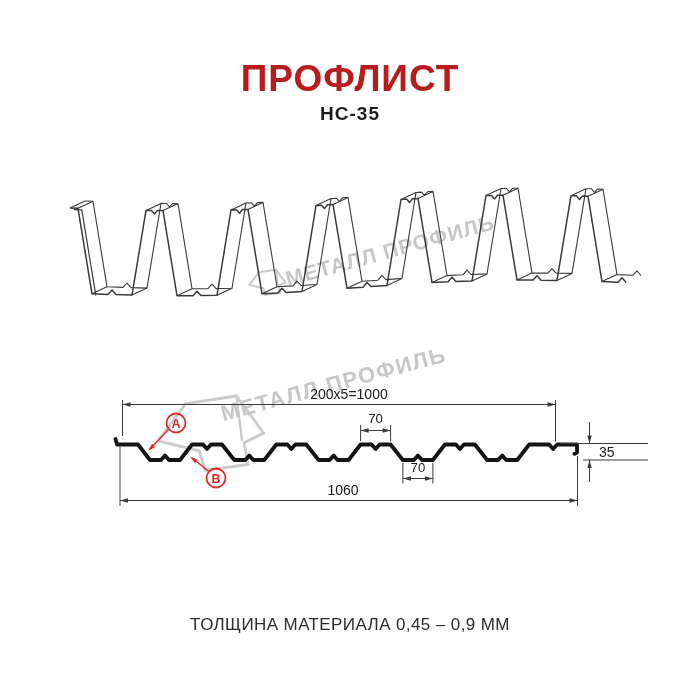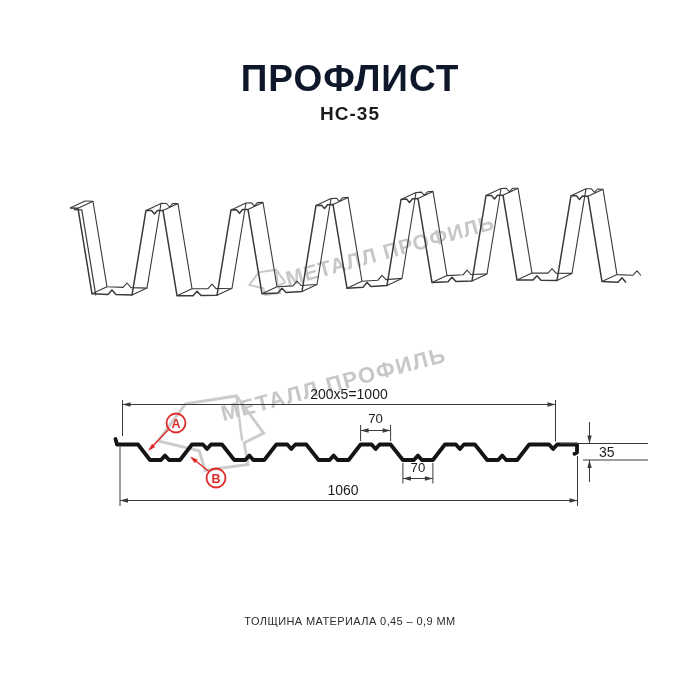--- a/index.html
+++ b/index.html
@@ -1,23 +1,23 @@
 <!DOCTYPE html>
 <html><head>
 <meta charset="utf-8">
 <style>
   html,body{margin:0;padding:0;background:#fff;}
   .page{position:relative;width:700px;height:700px;background:#ffffff;overflow:hidden;
         font-family:"Liberation Sans",sans-serif;}
   .title{position:absolute;left:0;top:58px;width:700px;text-align:center;
-         font-size:37px;font-weight:800;letter-spacing:1px;color:#0f172a;}
+         font-size:37px;font-weight:800;letter-spacing:1px;color:#b91c1c;}
   .subtitle{position:absolute;left:0;top:103px;width:700px;text-align:center;
          font-size:19px;font-weight:700;letter-spacing:1px;color:#1c1c1c;}
   .caption{position:absolute;left:0;top:615px;width:700px;text-align:center;
-         font-size:11px;font-weight:500;letter-spacing:.4px;color:#2c2c2c;}
+         font-size:17px;font-weight:500;letter-spacing:.4px;color:#2c2c2c;}
   .wm-text{position:absolute;color:#c7c7c7;font-weight:700;white-space:nowrap;
          transform-origin:left top;}
   .wm-upper{left:283px;top:268px;font-size:21px;letter-spacing:1px;transform:rotate(-15.5deg);}
   .wm-lower{left:218px;top:402px;font-size:22px;letter-spacing:1.5px;transform:rotate(-15deg);}
   .wm-logo{position:absolute;}
   .wm-logo-upper{left:246px;top:264px;width:40px;height:40px;}
   .wm-logo-lower{left:148px;top:394px;width:118px;height:88px;}
   svg.art{position:absolute;left:0;top:0;}
 </style>
 </head>

